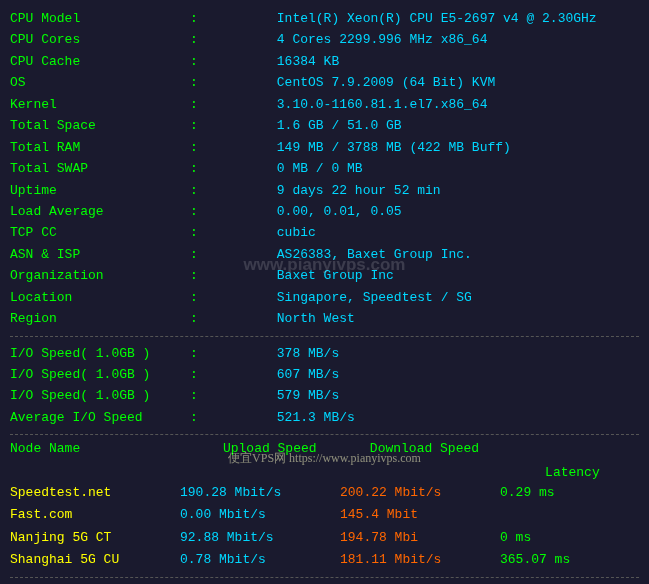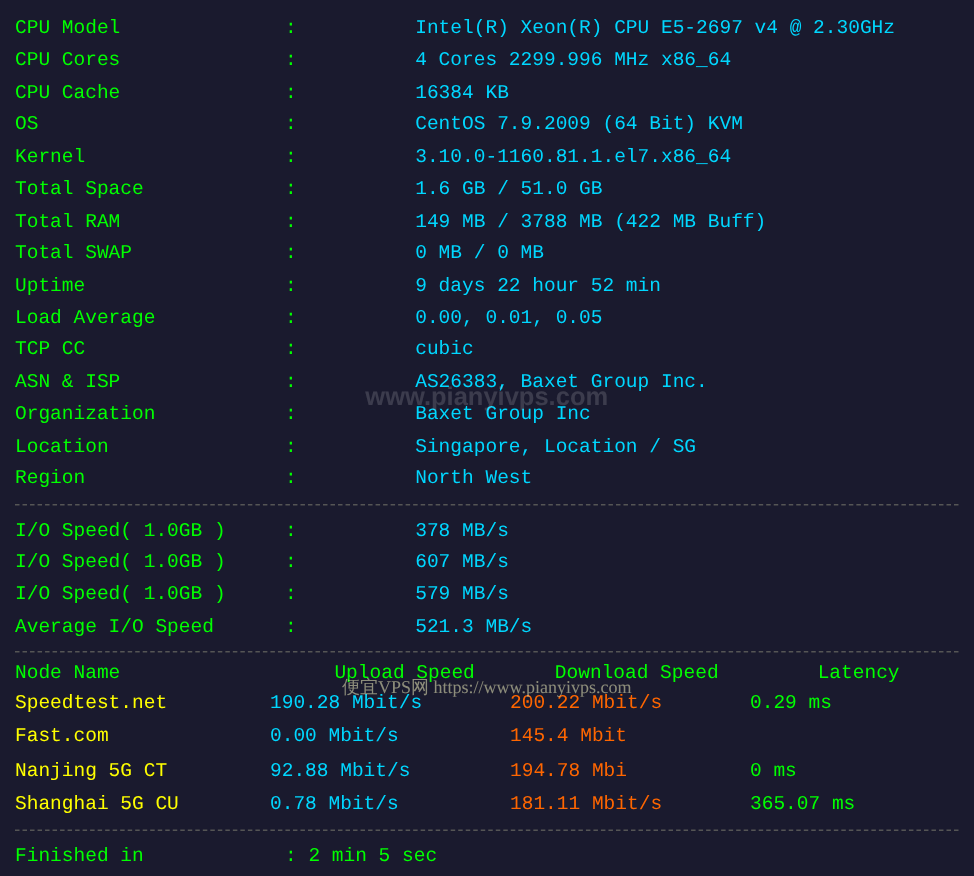--- a/index.html
+++ b/index.html
@@ -40,21 +40,21 @@
     }
     .table-header {
       display: flex;
       color: #00ff00;
       margin-bottom: 2px;
       gap: 25px;
     }
     .th-node { width: 170px; }
     .th-upload { width: 160px; text-align: center; }
     .th-download { width: 160px; }
-    .th-latency { width: 100px; }
+    .th-latency { width: 100px; margin-top: 24px; }
     .table-row {
       display: flex;
       line-height: 1.7;
     }
     .td-node { width: 170px; color: #ffff00; }
     .td-upload { width: 160px; color: #00d7ff; }
     .td-download { width: 160px; color: #ff6600; }
     .td-latency { width: 100px; color: #00ff00; }
     .watermark {
       position: absolute;
@@ -146,21 +146,21 @@
       <span class="value-cyan">AS26383, Baxet Group Inc.</span>
     </div>
     <div class="row">
       <span class="label">Organization</span>
       <span class="colon">:</span>
       <span class="value-cyan">Baxet Group Inc</span>
     </div>
     <div class="row">
       <span class="label">Location</span>
       <span class="colon">:</span>
-      <span class="value-cyan">Singapore, Location / SG</span>
+      <span class="value-cyan">Singapore, Speedtest / SG</span>
     </div>
     <div class="row">
       <span class="label">Region</span>
       <span class="colon">:</span>
       <span class="value-cyan">North West</span>
     </div>
   </div>
 
 <hr class="divider">
 

